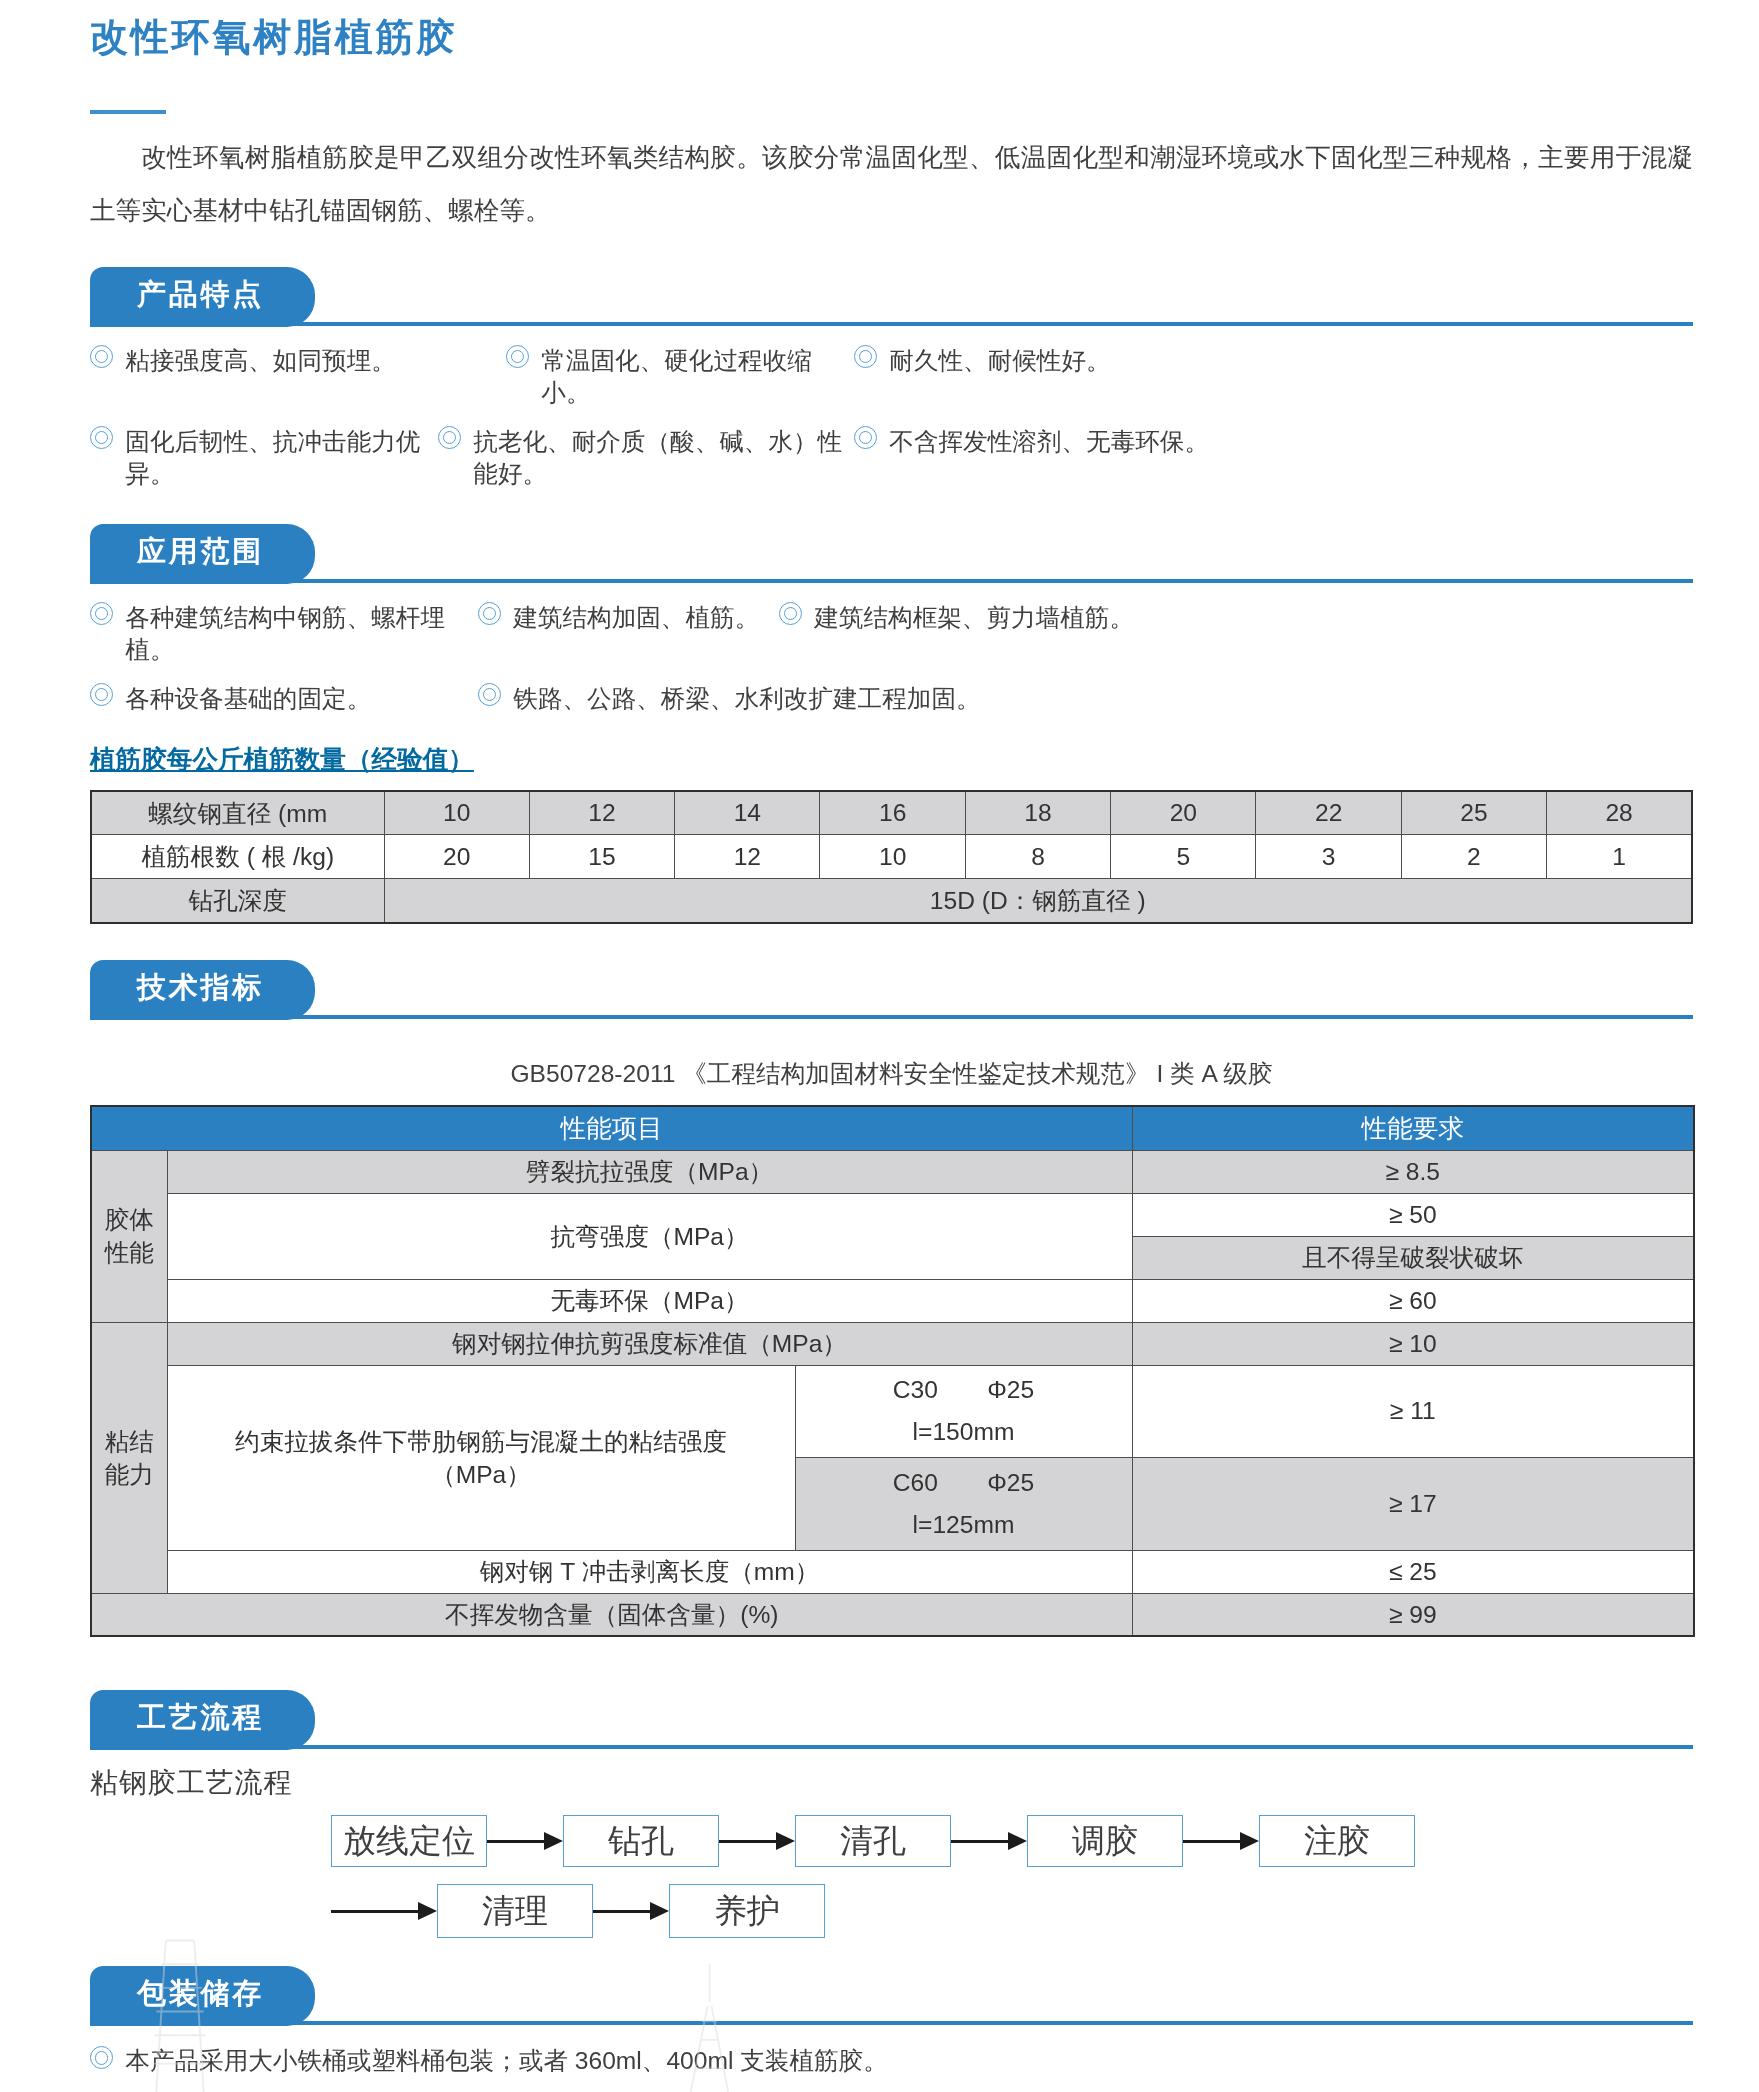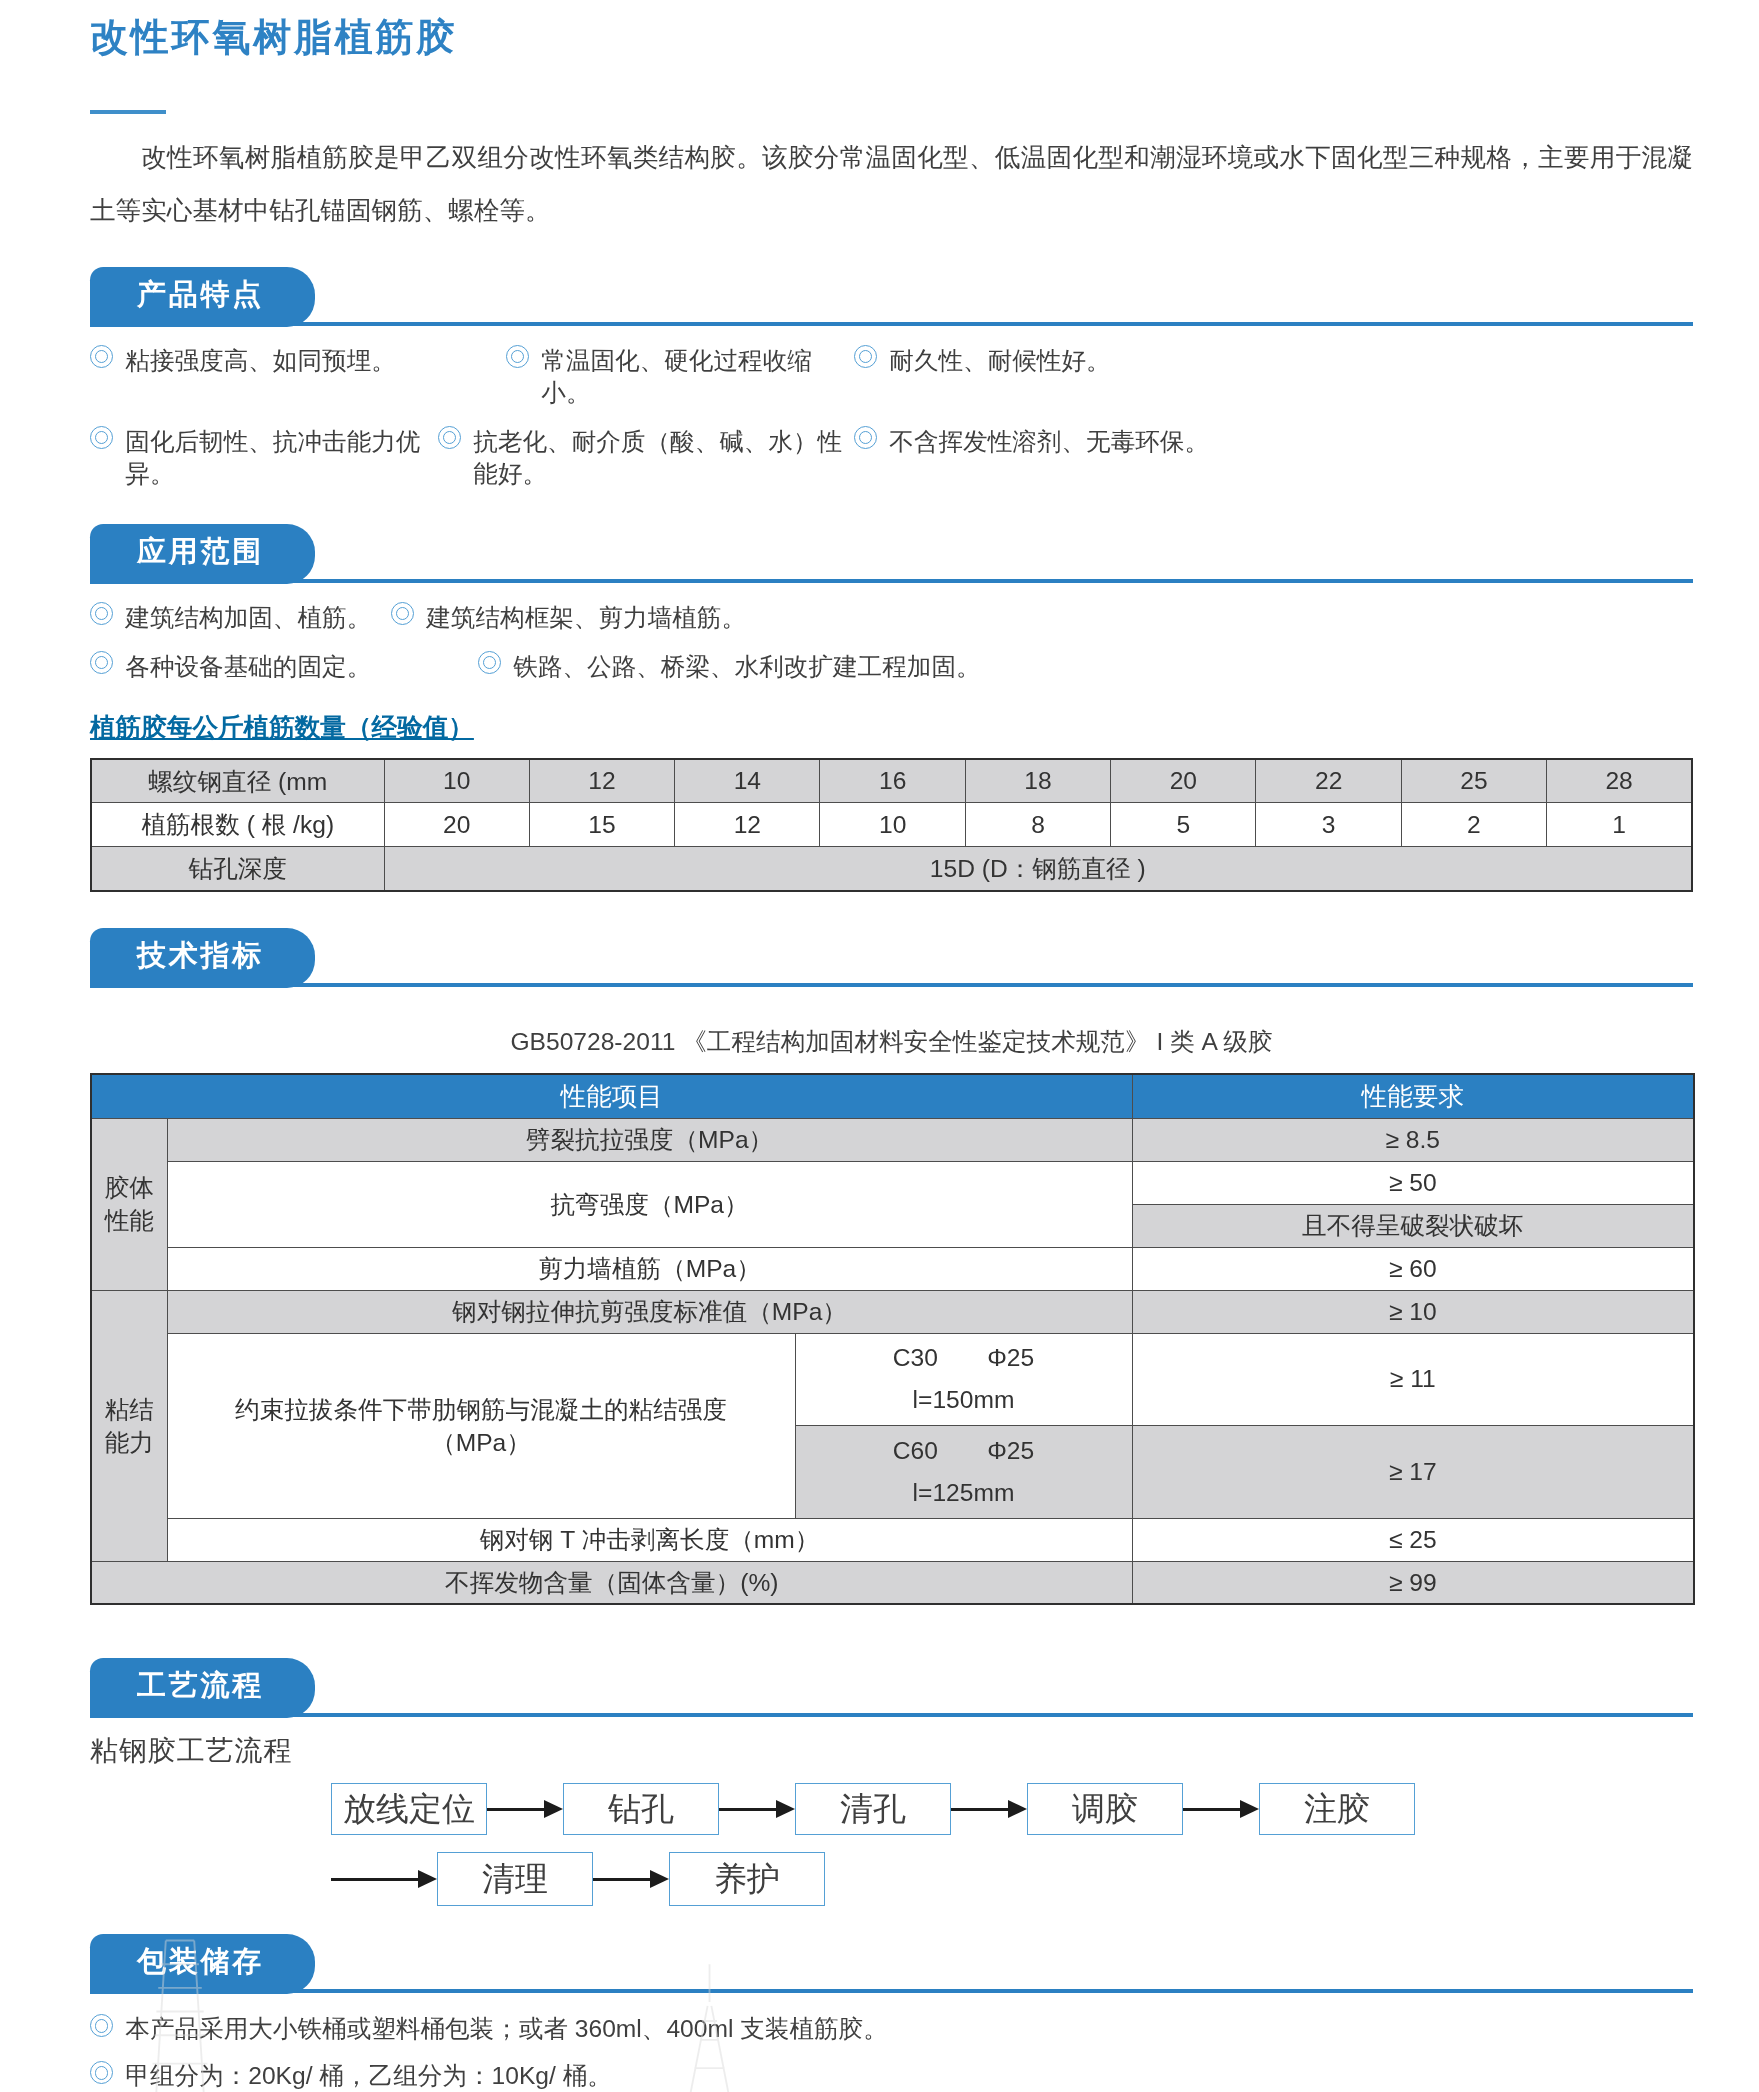--- a/index.html
+++ b/index.html
@@ -147,20 +147,24 @@
     </div>
   </div>
 
   <div class="sec-head mt-sec-apps">
     <div class="sec-badge">
       <span class="sec-badge-label">应用范围</span>
     </div>
   </div>
   <div class="bullet-rows apps">
     <div class="bullet-row">
+      <div class="bullet col-a">
+          <span class="ring"></span>
+          <span>各种建筑结构中钢筋、螺杆埋植。</span>
+        </div>
       <div class="bullet col-b">
           <span class="ring"></span>
           <span>建筑结构加固、植筋。</span>
         </div>
       <div class="bullet col-c">
           <span class="ring"></span>
           <span>建筑结构框架、剪力墙植筋。</span>
         </div>
     </div>
     <div class="bullet-row">
@@ -246,21 +250,21 @@
       <td class="gray">≥ 8.5</td>
     </tr>
     <tr>
       <td colspan="2" rowspan="2">抗弯强度（MPa）</td>
       <td>≥ 50</td>
     </tr>
     <tr>
       <td class="gray">且不得呈破裂状破坏</td>
     </tr>
     <tr>
-      <td colspan="2">剪力墙植筋（MPa）</td>
+      <td colspan="2">无毒环保（MPa）</td>
       <td>≥ 60</td>
     </tr>
     <tr>
       <td rowspan="4" class="gray pre">粘结
 能力</td>
       <td colspan="2" class="gray">钢对钢拉伸抗剪强度标准值（MPa）</td>
       <td class="gray">≥ 10</td>
     </tr>
     <tr>
       <td rowspan="2" class="pre">约束拉拔条件下带肋钢筋与混凝土的粘结强度

